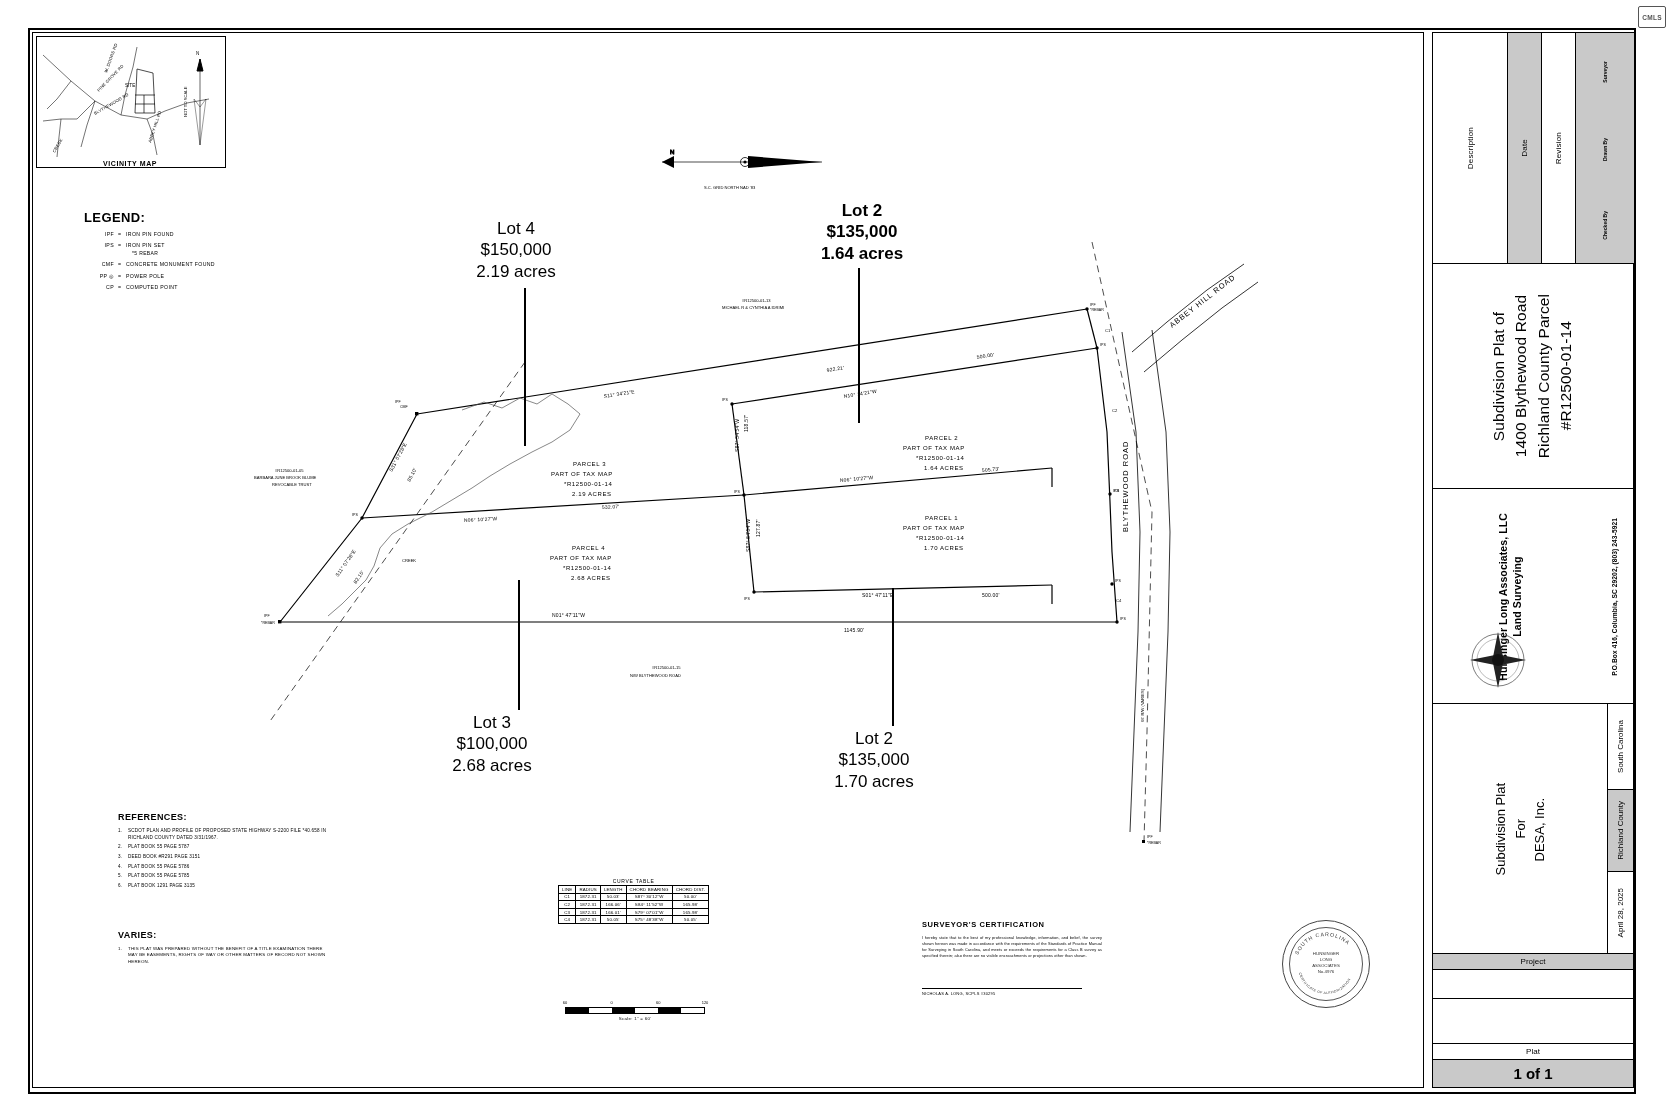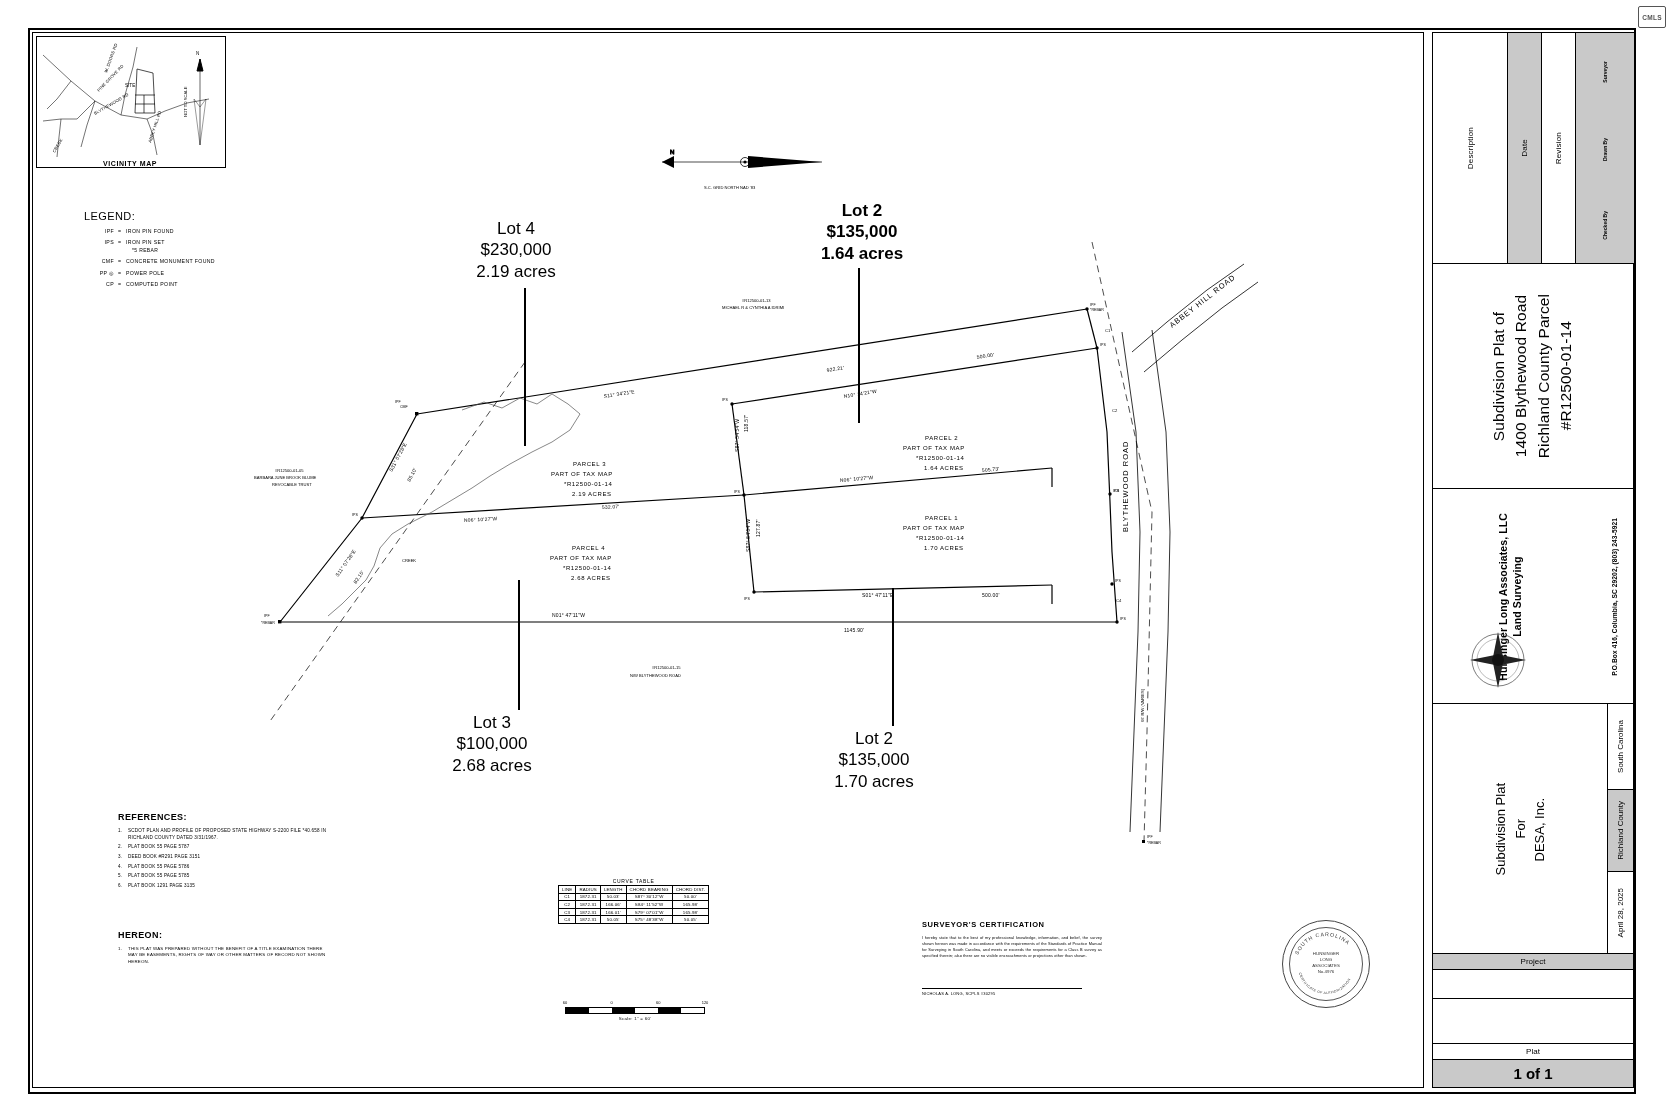--- a/index.html
+++ b/index.html
@@ -8,21 +8,21 @@
   .outer-border{position:absolute;left:28px;top:28px;width:1604px;height:1062px;border:2px solid #000;}
   .plan-border{position:absolute;left:32px;top:32px;width:1390px;height:1054px;border:1px solid #000;}
 
   
   .vicinity{position:absolute;left:36px;top:36px;width:188px;height:130px;border:1px solid #000;overflow:hidden;}
   .vic-label{position:absolute;left:36px;top:160px;width:188px;text-align:center;font-size:7px;letter-spacing:.6px;font-weight:bold;}
   .vic-txt{position:absolute;font-size:4.2px;color:#111;white-space:nowrap;letter-spacing:.2px;}
 
   
   .legend{position:absolute;left:84px;top:210px;width:190px;}
-  .legend h3{margin:0 0 6px 0;font-size:11px;font-weight:normal;letter-spacing:.4px;}
+  .legend h3{margin:0 0 6px 0;font-size:13px;font-weight:bold;letter-spacing:.4px;}
   .leg-row{display:flex;font-size:5.2px;line-height:1.5;margin-bottom:3.5px;letter-spacing:.35px;}
   .leg-sym{width:30px;text-align:right;padding-right:4px;flex:none;}
   .leg-eq{width:8px;flex:none;}
   .leg-txt{flex:1;}
   .leg-sub{font-size:5px;padding-left:6px;}
 
   
   .refs{position:absolute;left:118px;top:812px;width:215px;}
   .refs h3,.notes h3{margin:0 0 6px 0;font-size:9px;font-weight:bold;letter-spacing:.4px;}
   .ref-item{display:flex;font-size:4.6px;line-height:1.45;margin-bottom:3px;letter-spacing:.2px;}
@@ -356,21 +356,21 @@
       <text x="320" y="484" class="pin">IPS</text>
 
       <rect x="1110" y="808" width="3" height="3"></rect>
       <text x="1115" y="806" class="pin">IPF</text>
       <text x="1115" y="812" class="pin">*REBAR</text>
     </g>
   </svg>
 
   <div class="callout" style="left:436px;top:218px;width:160px;">
     <div>Lot 4</div>
-    <div>$230,000</div>
+    <div>$150,000</div>
     <div>2.19 acres</div>
   </div>
   <div class="leader" style="left:524px;top:288px;height:158px;"></div>
 
   <div class="callout" style="left:782px;top:200px;width:160px;font-weight:bold;">
     <div>Lot 2</div>
     <div>$135,000</div>
     <div>1.64 acres</div>
   </div>
   <div class="leader" style="left:858px;top:268px;height:155px;"></div>
@@ -411,21 +411,21 @@
         <span class="ref-n">5.</span>
         <span>PLAT BOOK 55 PAGE 5785</span>
       </div>
     <div class="ref-item">
         <span class="ref-n">6.</span>
         <span>PLAT BOOK 1291 PAGE 3135</span>
       </div>
   </div>
 
   <div class="notes">
-    <h3>HEREON:</h3>
+    <h3>VARIES:</h3>
     <div class="note-item">
         <span class="ref-n">1.</span>
         <span>THIS PLAT WAS PREPARED WITHOUT THE BENEFIT OF A TITLE EXAMINATION THERE MAY BE EASEMENTS, RIGHTS OF WAY OR OTHER MATTERS OF RECORD NOT SHOWN HEREON.</span>
       </div>
   </div>
 
   <div class="curve-wrap">
     <div class="curve-title">CURVE  TABLE</div>
     <table class="curve">
       <thead>

